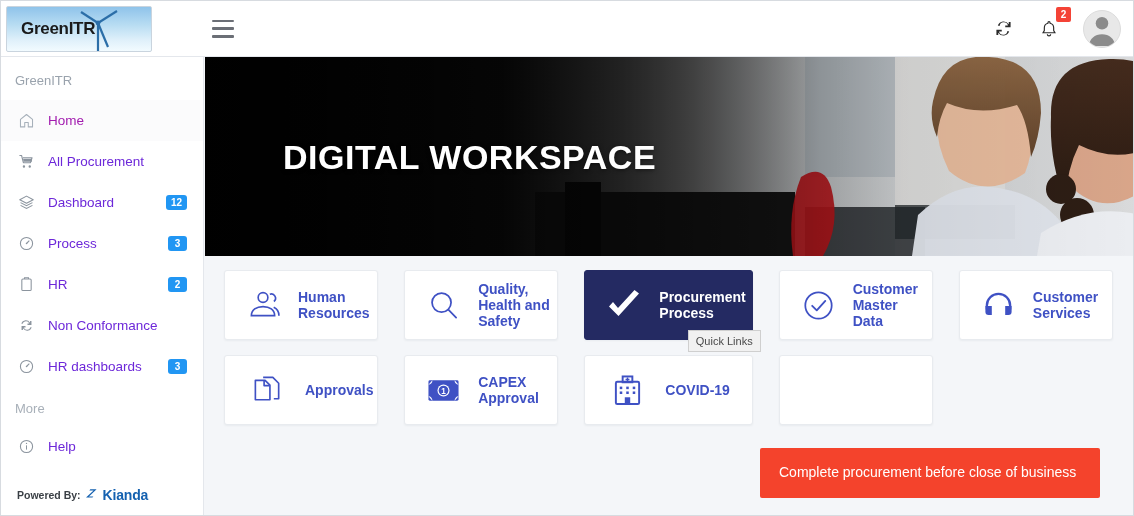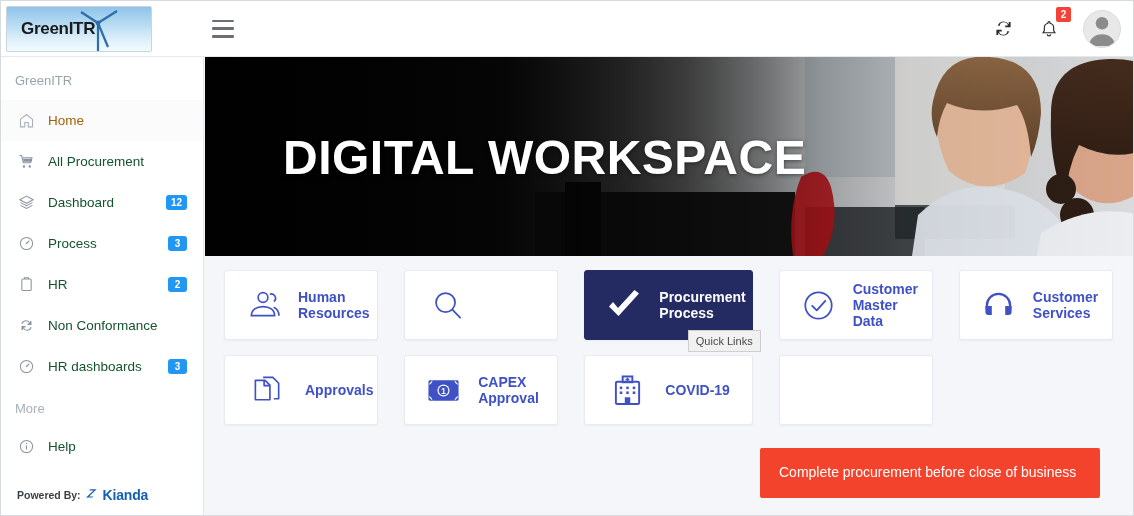--- a/index.html
+++ b/index.html
@@ -90,23 +90,23 @@
     display: flex; align-items: center;
     height: 41px; padding-left: 17px;
     cursor: pointer; position: relative;
   }
   .nav-item.active { background: #fbfbfc; }
   .nav-ico {
     width: 21px; display: flex; align-items: center; justify-content: flex-start;
     color: #8b949e;
   }
   .nav-label {
-    margin-left: 9px; font-size: 13.5px; color: #14532d;
-  }
-  .nav-item.active .nav-label { color: #a16207; }
+    margin-left: 9px; font-size: 13.5px; color: #6d28d9;
+  }
+  .nav-item.active .nav-label { color: #a21caf; }
   .nav-item.active .nav-ico { color: #a6b0ba; }
   .nav-badge {
     position: absolute; right: 16px;
     background: #2196f3; color: #fff;
     font-size: 10px; font-weight: bold;
     border-radius: 3px; padding: 2px 5px 2px 5px;
     min-width: 19px; text-align: center; line-height: 11px; margin-left: 24px;
   }
   .section-label {
     font-size: 13px; color: #a8b0b9;
@@ -128,21 +128,21 @@
   }
   .hero {
     position: relative;
     width: 930px; height: 199px;
     overflow: hidden;
     background: #1b1b1b;
   }
   .hero-title {
     position: absolute; left: 78px; top: 50%;
     transform: translateY(-50%);
-    font-size: 48px; font-weight: bold;
+    font-size: 34px; font-weight: bold;
     color: #ffffff; letter-spacing: 0.5px;
     z-index: 5;
     text-shadow: 0 1px 4px rgba(0,0,0,0.5);
   }
 
   
   .tiles {
     padding: 14px 22px 0 19px;
     display: grid;
     grid-template-columns: repeat(5, 1fr);
@@ -424,20 +424,21 @@
         <span class="tile-label">Human Resources</span>
       </div>
 
       <div class="tile">
         <span class="tile-ico">
           <svg width="33" height="33" viewBox="0 0 34 34">
               <circle cx="15" cy="14" r="9.8" fill="none" stroke="currentColor" stroke-width="1.8"></circle>
               <path d="M22 21.3 30 29.5" fill="none" stroke="currentColor" stroke-width="1.8" stroke-linecap="round"></path>
             </svg>
         </span>
+        <span class="tile-label">Quality, Health and Safety</span>
       </div>
 
       <div class="tile highlight">
         <span class="tile-ico">
           <svg width="34" height="30" viewBox="0 0 34 30">
               <path d="M2 16.5 11.5 26 32 3.5 27.5 0 11 18 6 12z" fill="currentColor"></path>
             </svg>
         </span>
         <span class="tile-label">Procurement Process</span>
         <div class="tooltip">Quick Links</div>

